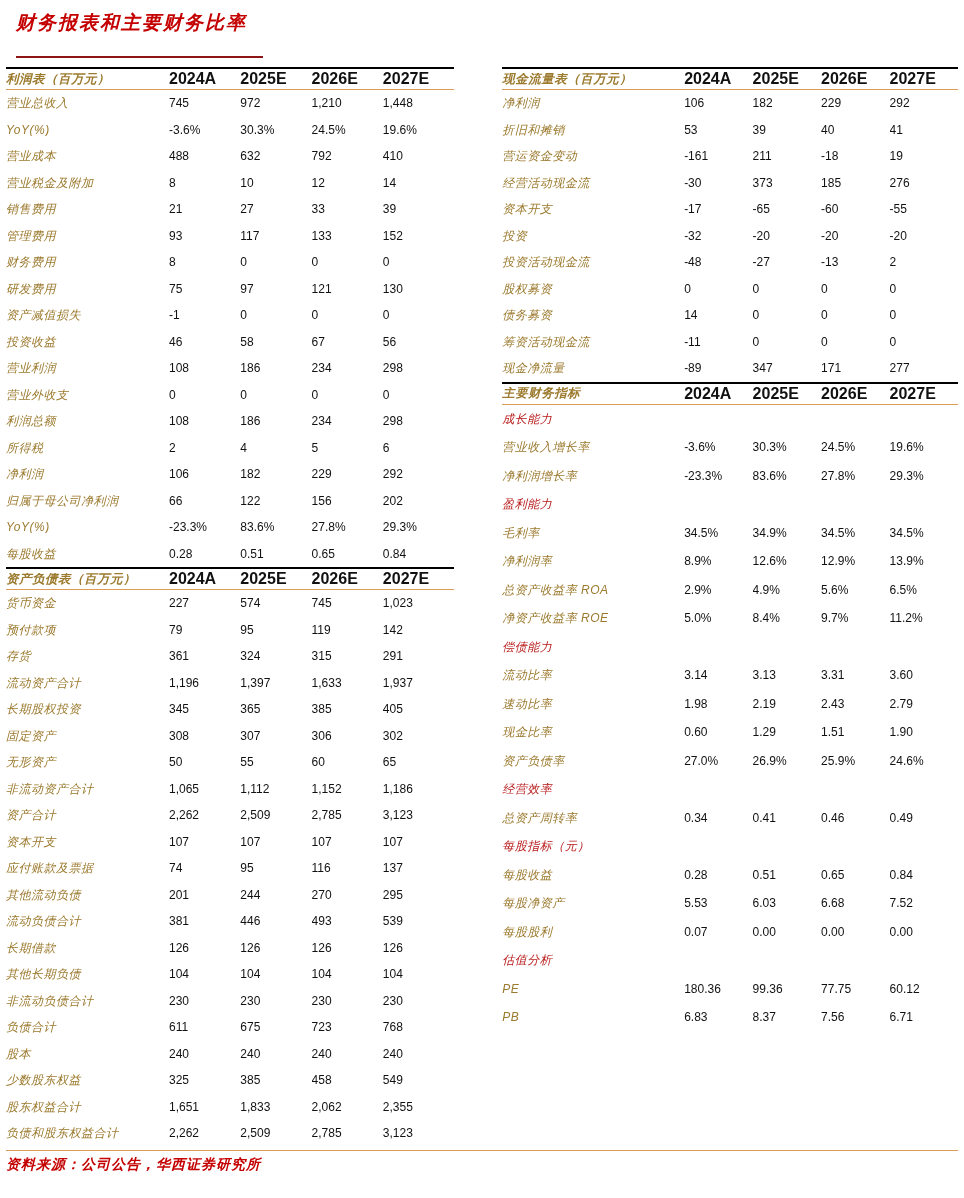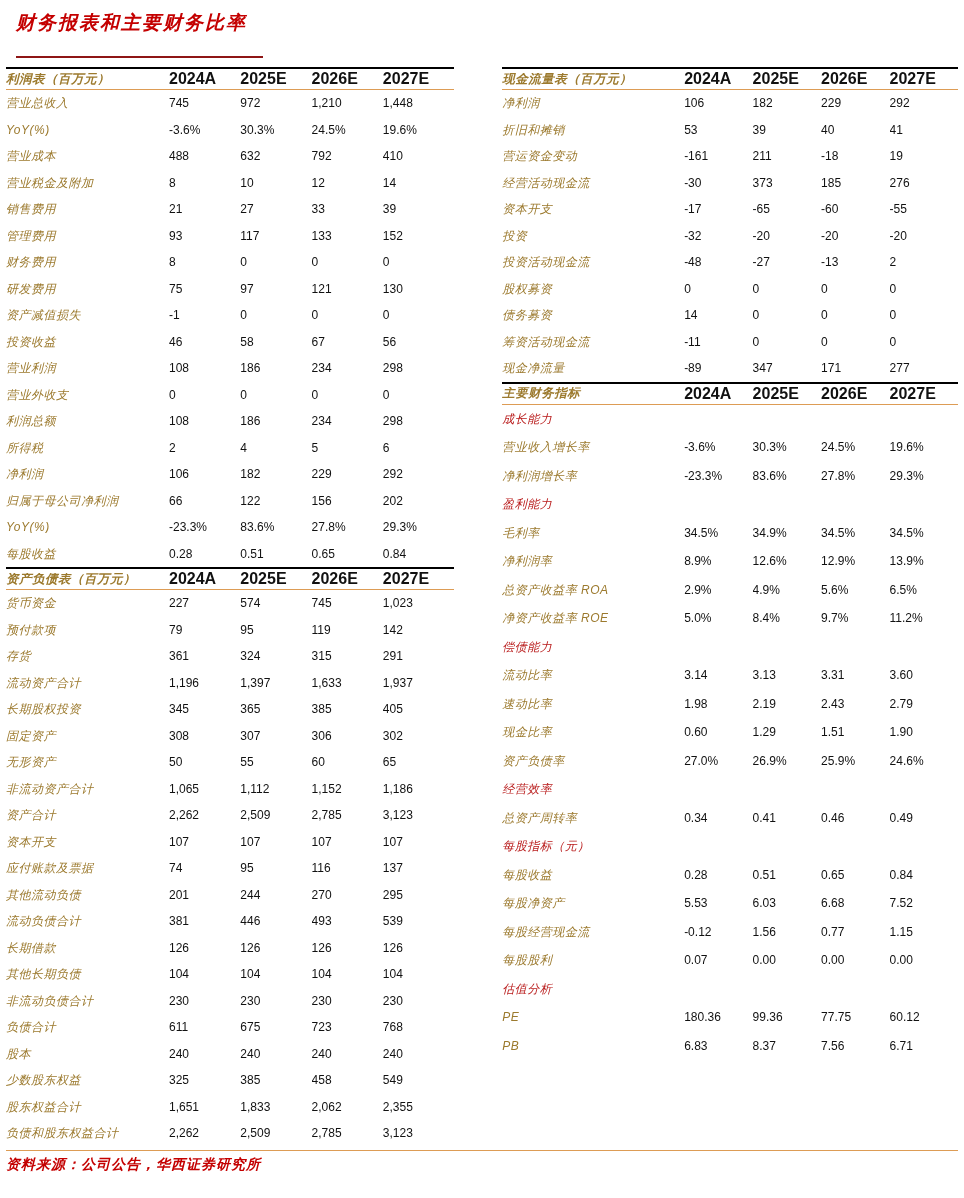--- a/index.html
+++ b/index.html
@@ -589,27 +589,20 @@
               <span class="cell val">0.84</span>
             </div>
             <div class="row">
               <span class="cell label">每股净资产</span>
               <span class="cell val">5.53</span>
               <span class="cell val">6.03</span>
               <span class="cell val">6.68</span>
               <span class="cell val">7.52</span>
             </div>
             <div class="row">
-              <span class="cell label">每股经营现金流</span>
-              <span class="cell val">-0.12</span>
-              <span class="cell val">1.56</span>
-              <span class="cell val">0.77</span>
-              <span class="cell val">1.15</span>
-            </div>
-            <div class="row">
               <span class="cell label">每股股利</span>
               <span class="cell val">0.07</span>
               <span class="cell val">0.00</span>
               <span class="cell val">0.00</span>
               <span class="cell val">0.00</span>
             </div>
             <div class="row section-row">
               <span class="cell label">估值分析</span>
               <span class="cell val"></span>
               <span class="cell val"></span>

